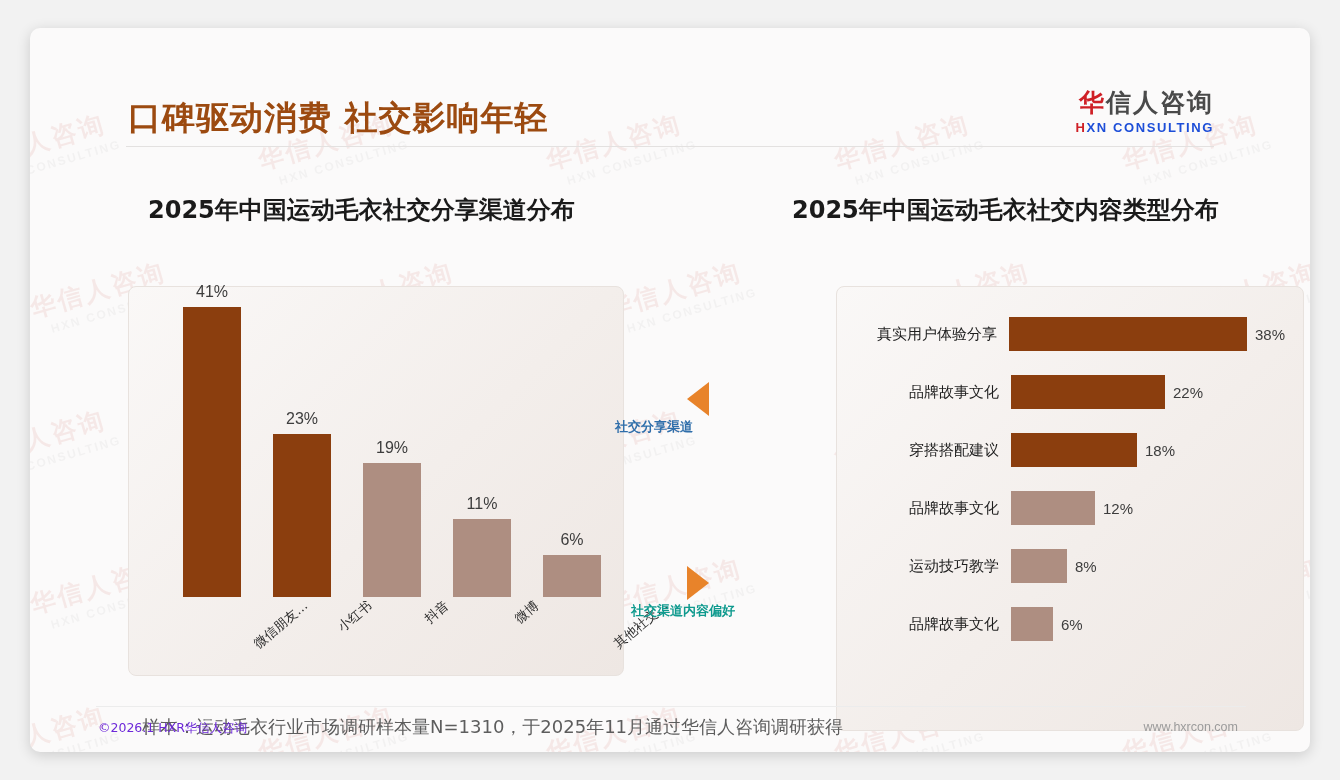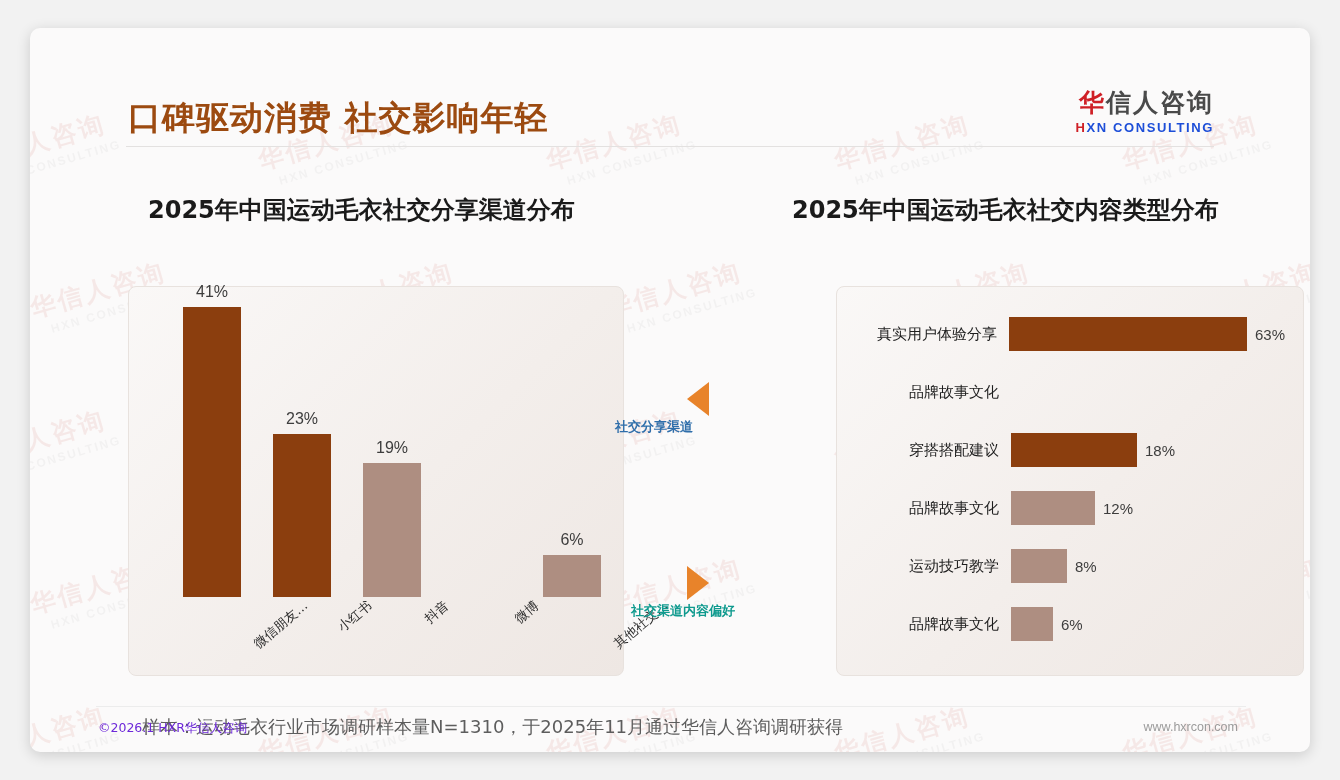--- a/index.html
+++ b/index.html
@@ -77,21 +77,21 @@
 
   
   .card {
     position: absolute;
     background: linear-gradient(135deg, #faf8f7 0%, #f3eeeb 55%, #eee7e3 100%);
     border: 1px solid #e8e2de;
     border-radius: 8px;
     z-index: 4;
   }
   #card-left  { left: 98px;  top: 258px; width: 496px; height: 390px; }
-  #card-right { left: 806px; top: 258px; width: 468px; height: 390px; }
+  #card-right { left: 806px; top: 258px; width: 468px; height: 445px; }
 
   
   .vbars {
     position: absolute;
     left: 26px; bottom: 78px; right: 20px; top: 22px;
   }
   .vcol {
     position: absolute;
     bottom: 0;
     width: 58px;
@@ -308,45 +308,53 @@
           <div class="vbar" style="height: 290px; background: rgb(139, 62, 14);"></div>
         </div>
         <div class="vcol" style="left: 118px;">
           <div class="vval">23%</div>
           <div class="vbar" style="height: 163px; background: rgb(139, 62, 14);"></div>
         </div>
         <div class="vcol" style="left: 208px;">
           <div class="vval">19%</div>
           <div class="vbar" style="height: 134px; background: rgb(174, 142, 129);"></div>
         </div>
+        <div class="vcol" style="left: 298px;">
+          <div class="vval">11%</div>
+          <div class="vbar" style="height: 78px; background: rgb(174, 142, 129);"></div>
+        </div>
         <div class="vcol" style="left: 388px;">
           <div class="vval">6%</div>
           <div class="vbar" style="height: 42px; background: rgb(174, 142, 129);"></div>
         </div>
       </div>
     <div class="vlabels" id="vlabels">
         <div class="vlab" style="left: 80px;">微信朋友…</div>
         <div class="vlab" style="left: 170px;">小红书</div>
         <div class="vlab" style="left: 260px;">抖音</div>
         <div class="vlab" style="left: 350px;">微博</div>
         <div class="vlab" style="left: 440px;">其他社交…</div>
       </div>
   </div>
 
   <div class="card" id="card-right">
     <div class="hrows" id="hrows">
         <div class="hrow">
           <div class="hlab">真实用户体验分享</div>
           <div class="hbar-wrap">
             <div class="hbar" style="width: 238px; background: rgb(139, 62, 14);"></div>
-            <div class="hval">63%</div>
+            <div class="hval">38%</div>
           </div>
         </div>
         <div class="hrow">
           <div class="hlab">品牌故事文化</div>
+          <div class="hbar-wrap">
+            <div class="hbar" style="width: 154px; background: rgb(139, 62, 14);"></div>
+            <div class="hval">22%</div>
+          </div>
         </div>
         <div class="hrow">
           <div class="hlab">穿搭搭配建议</div>
           <div class="hbar-wrap">
             <div class="hbar" style="width: 126px; background: rgb(139, 62, 14);"></div>
             <div class="hval">18%</div>
           </div>
         </div>
         <div class="hrow">
           <div class="hlab">品牌故事文化</div>

